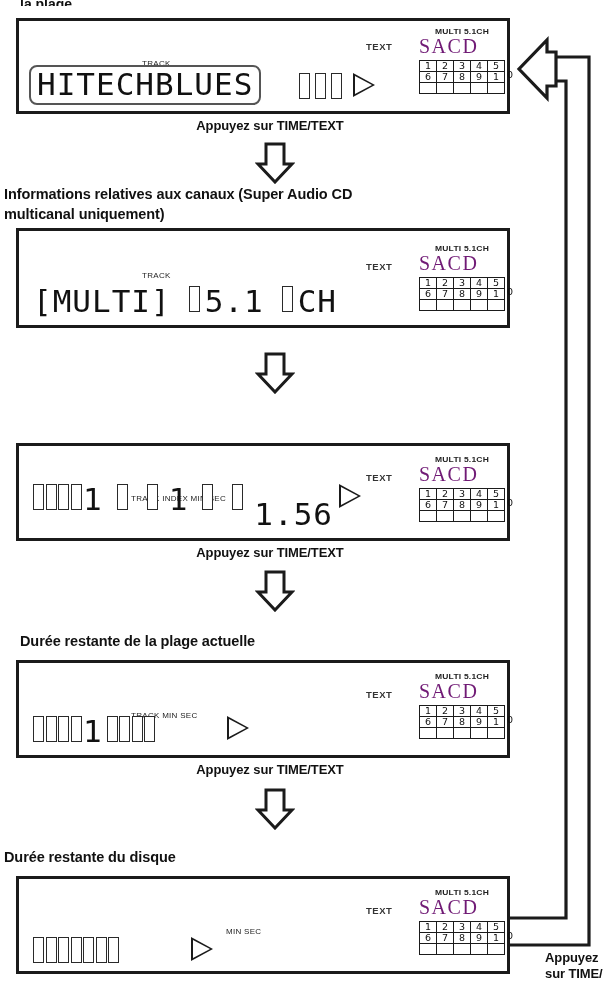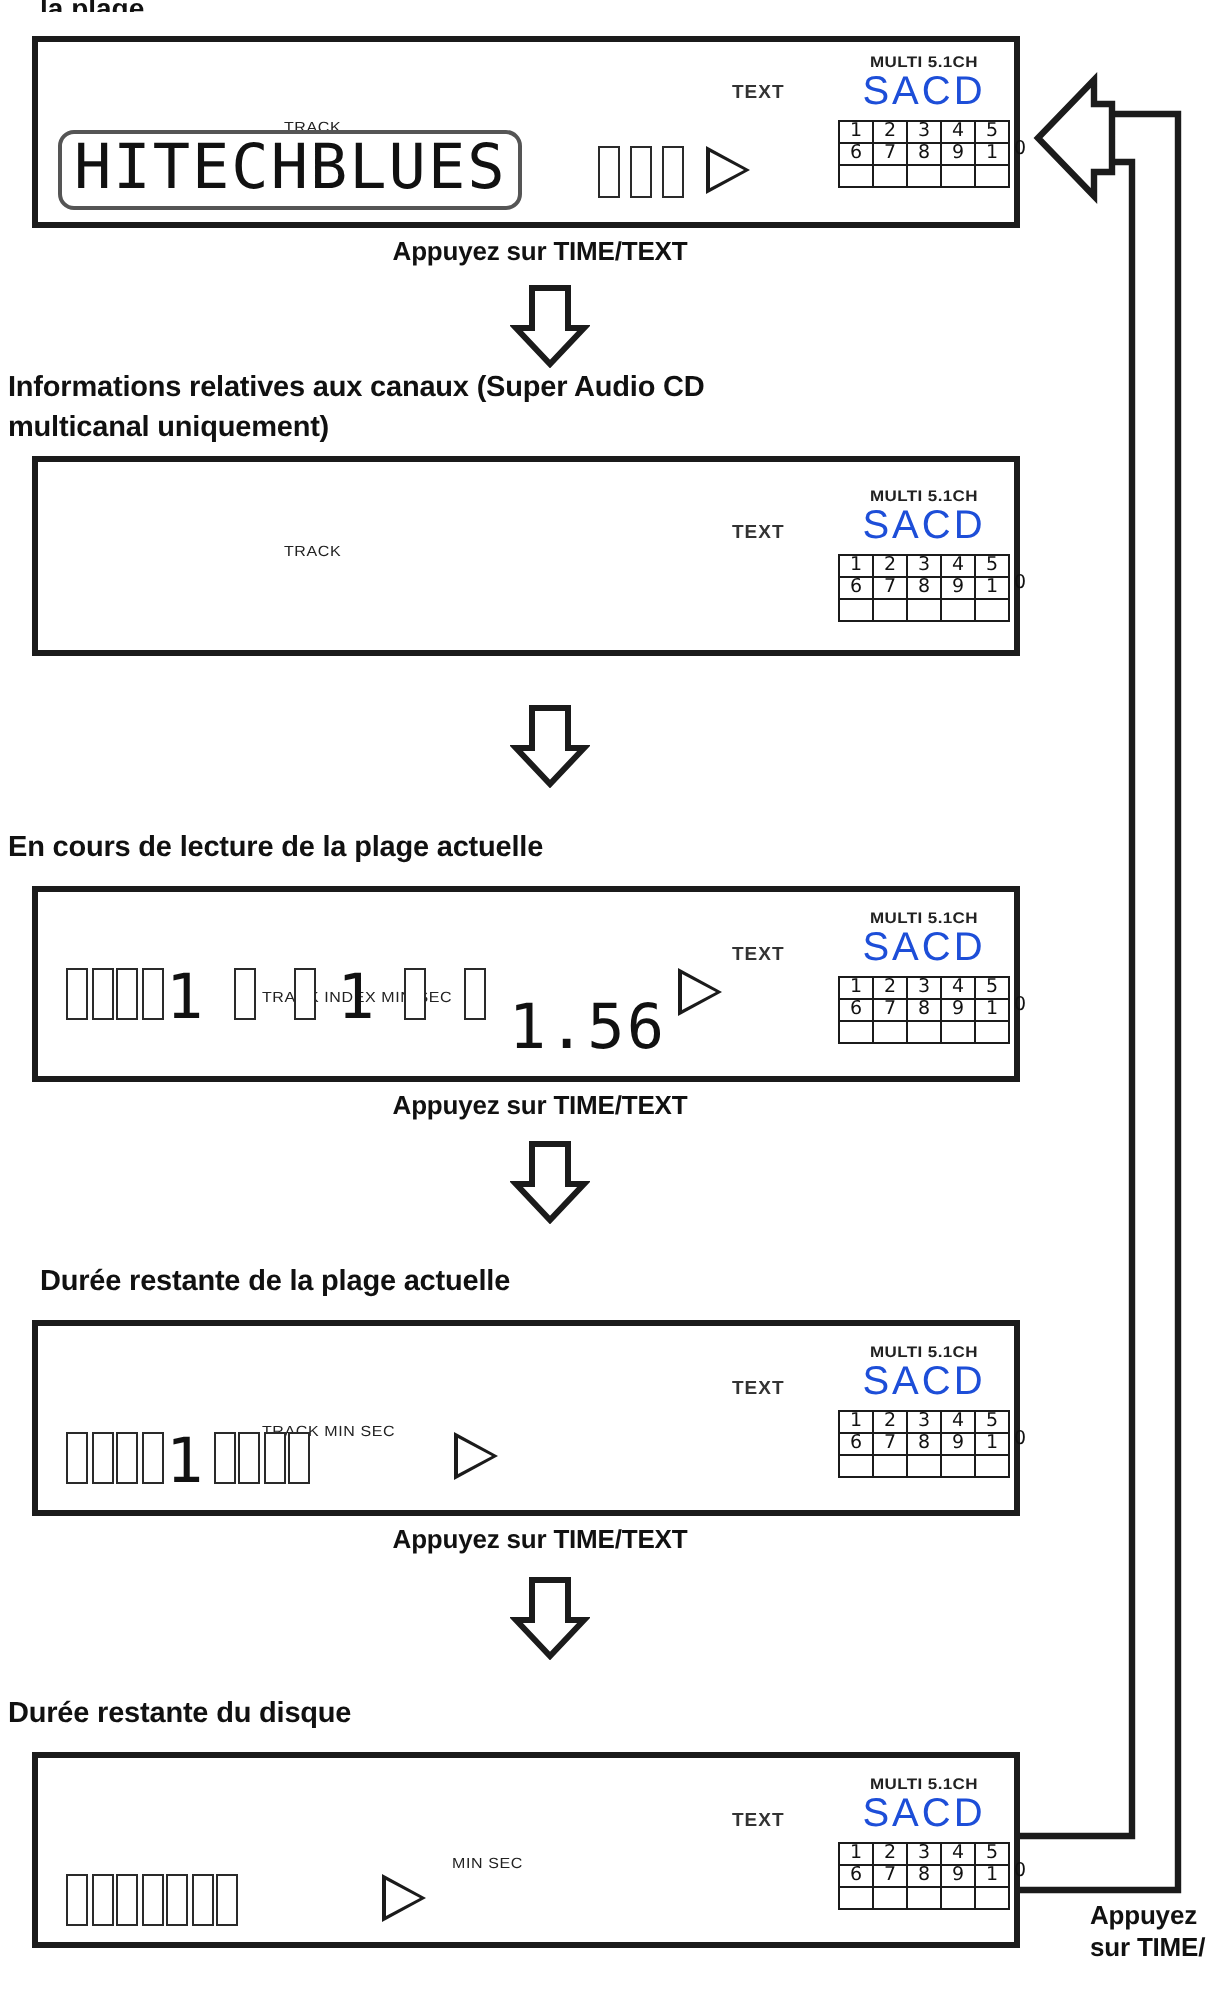--- a/index.html
+++ b/index.html
@@ -145,24 +145,23 @@
   .sacd-multi {
     font-size: 8.5px;
     font-weight: bold;
     color: #222;
     text-align: center;
     letter-spacing: 0.2px;
     transform: scaleY(0.9);
     white-space: nowrap;
   }
   .sacd-word {
-    font-family: Liberation Sans, sans-serif;
+    font-family: Liberation Serif, serif;
     font-size: 20px;
-    color: #1d4ed8;
-    text-align: center;
+    color: #701a75;
     letter-spacing: 1.5px;
     line-height: 1.05;
   }
 
   
   .track-grid {
     margin-top: 3px;
     border-collapse: collapse;
     border: 1.3px solid #1b1b1b;
   }
@@ -314,30 +313,36 @@
             <td class="blank"></td>
             <td class="blank"></td>
           </tr>
         </tbody>
           </table>
         <div class="edge-zero">0</div>
       </div>
 
       <div class="tiny-label" style="left:123px; top:40px;">TRACK</div>
 
+      <div class="lcd-line" style="left:14px; bottom:8px;">
+        <span>[MULTI]</span>
+        <span class="seg" style="margin-left:18px;"></span>
+        <span>5.1</span>
+        <span class="seg" style="margin-left:18px;"></span>
+        <span>CH</span>
+      </div>
     </div>
   </div>
 
   <div class="down-arrow" style="left:255px; top:352px;">
     <svg width="40" height="42" viewBox="0 0 40 42" xmlns="http://www.w3.org/2000/svg">
       <path d="M 11 2 L 29 2 L 29 22 L 37 22 L 20 40 L 3 22 L 11 22 Z" fill="#ffffff" stroke="#1b1b1b" stroke-width="3"></path>
     </svg>
   </div>
 
-  <div class="heading" style="left:4px; top:414px;">En cours de lecture de la plage actuelle</div>
 
   <div class="panel" style="top:443px; height:98px;">
     <div class="panel-inner">
       <div class="text-ind" style="left:347px; top:26px;">TEXT</div>
 
       <div class="sacd-block" style="left:400px; top:8px;">
         <div class="sacd-multi">MULTI 5.1CH</div>
         <div class="sacd-word">SACD</div>
         <table class="track-grid">
           <tbody>

